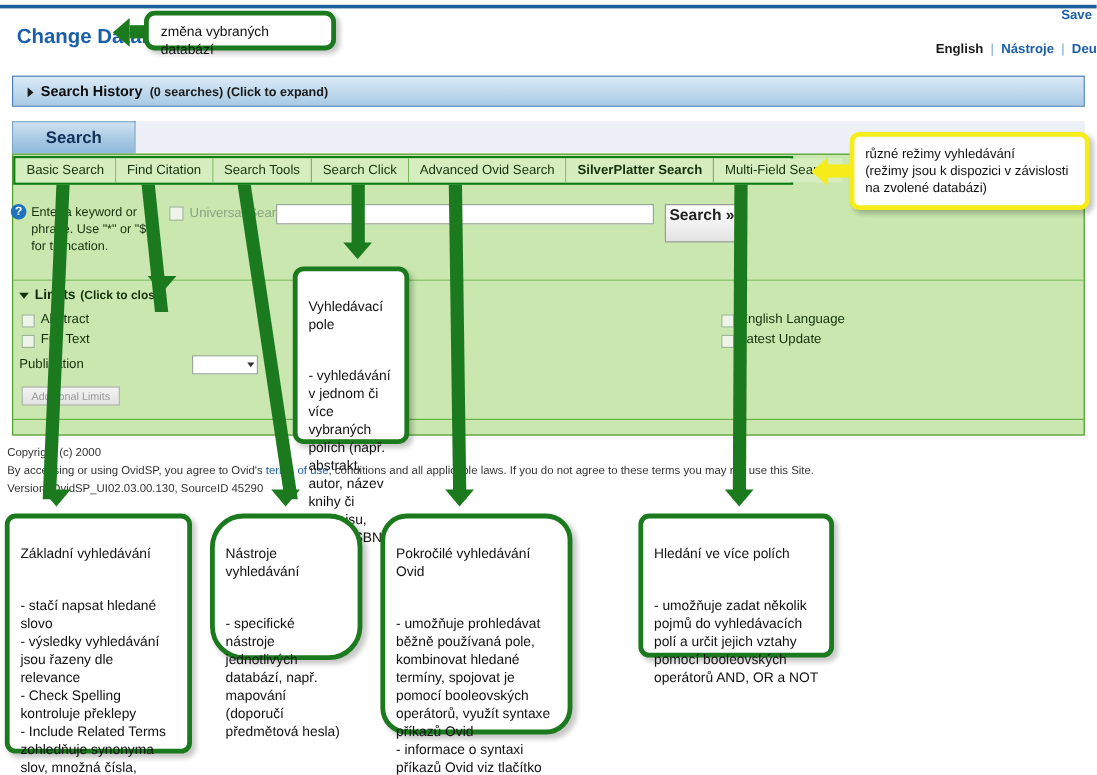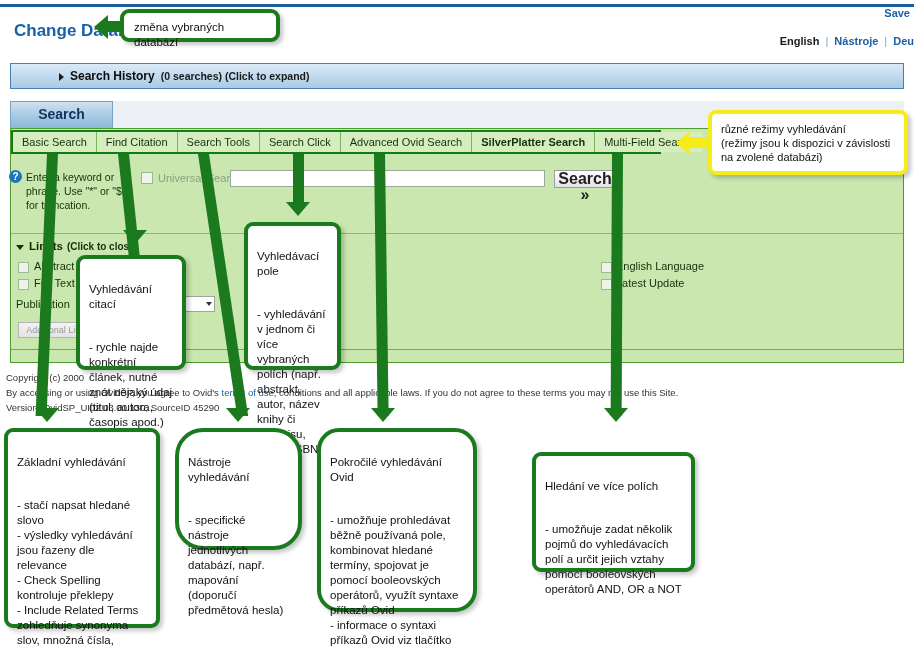--- a/index.html
+++ b/index.html
@@ -38,21 +38,21 @@
   .lang-bar .sep{color:#7aa8d0;margin:0 6px;}
 
   
   .search-history{
     position:absolute;left:10px;top:63px;width:894px;height:26px;
     background:linear-gradient(to bottom,#dceaf7 0%,#bcd7ec 60%,#a9cae4 100%);
     border:1px solid #4a7fb5;
     box-sizing:border-box;
   }
   .search-history .inner{
-    padding:5px 0 0 12px;white-space:nowrap;margin-left:36px;
+    padding:5px 0 0 12px;white-space:nowrap;
   }
   .sh-tri{
     display:inline-block;width:0;height:0;
     border-left:5px solid #1a1a1a;
     border-top:4px solid transparent;
     border-bottom:4px solid transparent;
     margin-right:6px;vertical-align:middle;
   }
   .sh-title{font-weight:bold;font-size:12px;color:#0c0c0c;}
   .sh-sub{font-size:10.5px;color:#1a1a1a;margin-left:6px;font-weight:bold;}
@@ -112,24 +112,24 @@
   }
   .univ-label{
     position:absolute;left:158px;top:172px;font-size:11px;color:#8aa37e;
     white-space:nowrap;
   }
   .search-input{
     position:absolute;left:230px;top:170px;width:315px;height:17px;
     background:#ffffff;border:1px solid #9aa89a;box-sizing:border-box;
   }
   .search-btn{
-    position:absolute;left:554px;top:170px;width:62px;height:18px;
+    position:absolute;left:554px;top:170px;width:62px;height:32px;
     background:linear-gradient(to bottom,#ffffff 0%,#f2f2f2 50%,#e2e2e2 100%);
     border:1px solid #9c9c9c;box-sizing:border-box;
-    font-size:16px;font-weight:bold;color:#222;
+    font-size:13px;font-weight:bold;color:#222;
     text-align:center;line-height:16px;
   }
 
   
   .limits-row{
     position:absolute;left:11px;top:233px;width:892px;height:1px;
     background:#84bf68;
   }
   .limits-hdr{
     position:absolute;left:16px;top:240px;white-space:nowrap;
@@ -317,24 +317,20 @@
 
   <div class="arrow-skew" style="left:612px;top:154px;width:11px;height:262px;transform:skewX(-0.3deg);"></div>
   <div class="arrow-head-down" style="left:604px;top:408px;"></div>
 
   <div class="callout yellow" style="left:708px;top:110px;width:200px;height:65px;padding:8px 9px;font-size:11px;line-height:14px;">různé režimy vyhledávání
 (režimy jsou k dispozici v závislosti
 na zvolené databázi)</div>
 
   <div class="callout" style="left:120px;top:9px;width:160px;height:33px;padding:7px 10px;">změna vybraných databází</div>
 
-  <div class="callout" style="left:76px;top:255px;width:110px;height:115px;">
-    <span class="ct">Vyhledávání citací</span>
-    <span class="cb">- rychle najde konkrétní článek, nutné znát nějaký údaj (titul, autora, časopis apod.)</span>
-  </div>
 
   <div class="callout" style="left:244px;top:222px;width:97px;height:148px;">
     <span class="ct">Vyhledávací pole</span>
     <span class="cb">- vyhledávání v jednom či více vybraných polích (např. abstrakt, autor, název knihy či časopisu, země, ISBN atd.)</span>
   </div>
 
   <div class="callout" style="left:4px;top:428px;width:156px;height:200px;">
     <span class="ct">Základní vyhledávání</span>
     <span class="cb">- stačí napsat hledané slovo
 - výsledky vyhledávání jsou řazeny dle relevance
@@ -346,18 +342,18 @@
     <span class="ct">Nástroje vyhledávání</span>
     <span class="cb">- specifické nástroje jednotlivých databází, např. mapování (doporučí předmětová hesla)</span>
   </div>
 
   <div class="callout" style="left:317px;top:428px;width:160px;height:184px;border-radius:22px;">
     <span class="ct">Pokročilé vyhledávání Ovid</span>
     <span class="cb">- umožňuje prohledávat běžně používaná pole, kombinovat hledané termíny, spojovat je pomocí booleovských operátorů, využít syntaxe příkazů Ovid
 - informace o syntaxi příkazů Ovid viz tlačítko nápovědy Help - Advanced Searching Techniques</span>
   </div>
 
-  <div class="callout" style="left:532px;top:428px;width:163px;height:120px;margin-top:24px;">
+  <div class="callout" style="left:532px;top:428px;width:163px;height:120px;">
     <span class="ct">Hledání ve více polích</span>
     <span class="cb">- umožňuje zadat několik pojmů do vyhledávacích polí a určit jejich vztahy pomocí booleovských operátorů AND, OR a NOT</span>
   </div>
 
 </div>
 
 </body></html>

